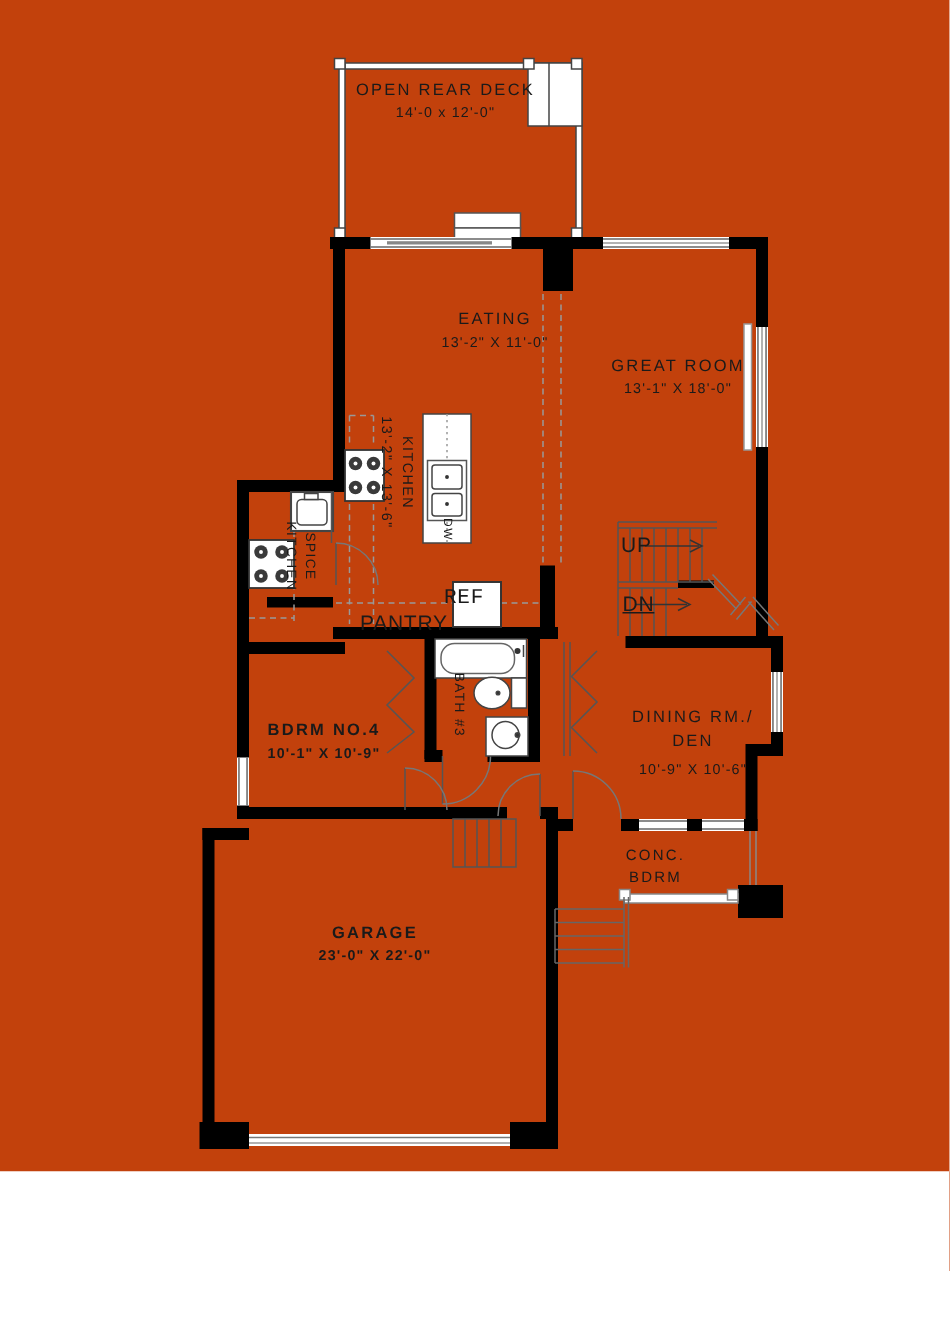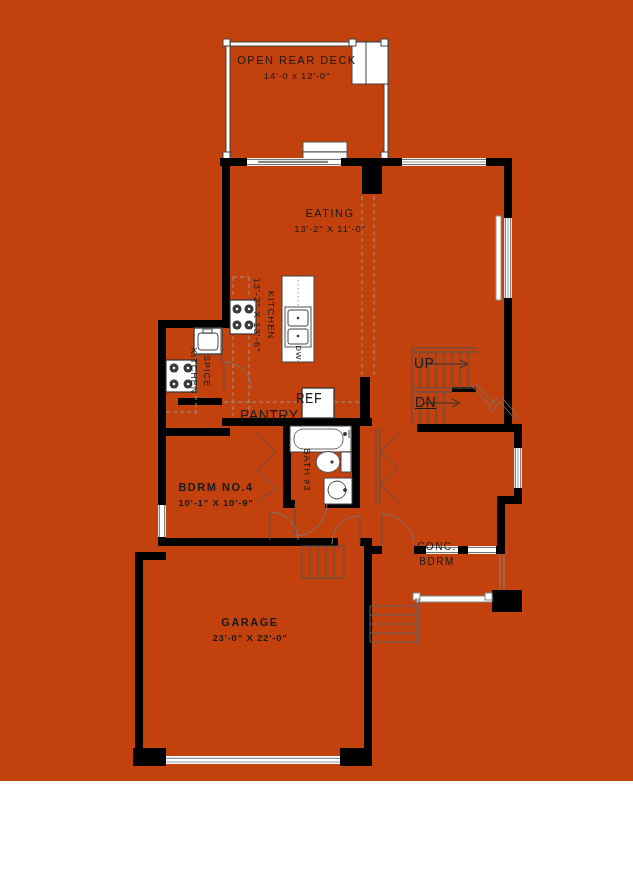--- a/index.html
+++ b/index.html
@@ -263,20 +263,24 @@
   <div class="label" style="left:297px;top:54px;">
     <div>OPEN REAR DECK</div>
     <div class="dims">14'-0 x 12'-0"</div>
   </div>
 
   <div class="label" style="left:282px;top:207px;margin-left:48px;">
     <div>EATING</div>
     <div class="dims">13'-2" X 11'-0"</div>
   </div>
 
+  <div class="label" style="left:452px;top:238px;">
+    <div>GREAT ROOM</div>
+    <div class="dims">13'-1" X 18'-0"</div>
+  </div>
 
   <div class="vlabel" style="left:264px;top:315px;">
     <div>KITCHEN</div>
     <div>13'-2" X 13'-6"</div>
   </div>
 
   <div class="vlabel" style="left:200px;top:371px;font-size:9px;">
     <div>SPICE</div>
     <div>KITCHEN</div>
   </div>
@@ -302,22 +306,27 @@
 
   <div class="vlabel" style="left:306px;top:470px;font-size:9px;">
     <div>BATH #3</div>
   </div>
 
   <div class="label" style="left:216px;top:481px;font-weight:bold;">
     <div>BDRM NO.4</div>
     <div class="dims">10'-1" X 10'-9"</div>
   </div>
 
-
-  <div class="label" style="left:437px;top:539px;font-size:10px;line-height:1.5;">
+  <div class="label" style="left:462px;top:471px;line-height:1.45;">
+    <div>DINING RM./</div>
+    <div>DEN</div>
+    <div class="dims">10'-9" X 10'-6"</div>
+  </div>
+
+  <div class="label" style="left:437px;top:563px;font-size:10px;line-height:1.5;">
     <div>CONC.</div>
     <div>BDRM</div>
   </div>
 
   <div class="label" style="left:250px;top:616px;font-weight:bold;">
     <div>GARAGE</div>
     <div class="dims">23'-0" X 22'-0"</div>
   </div>
 
 

